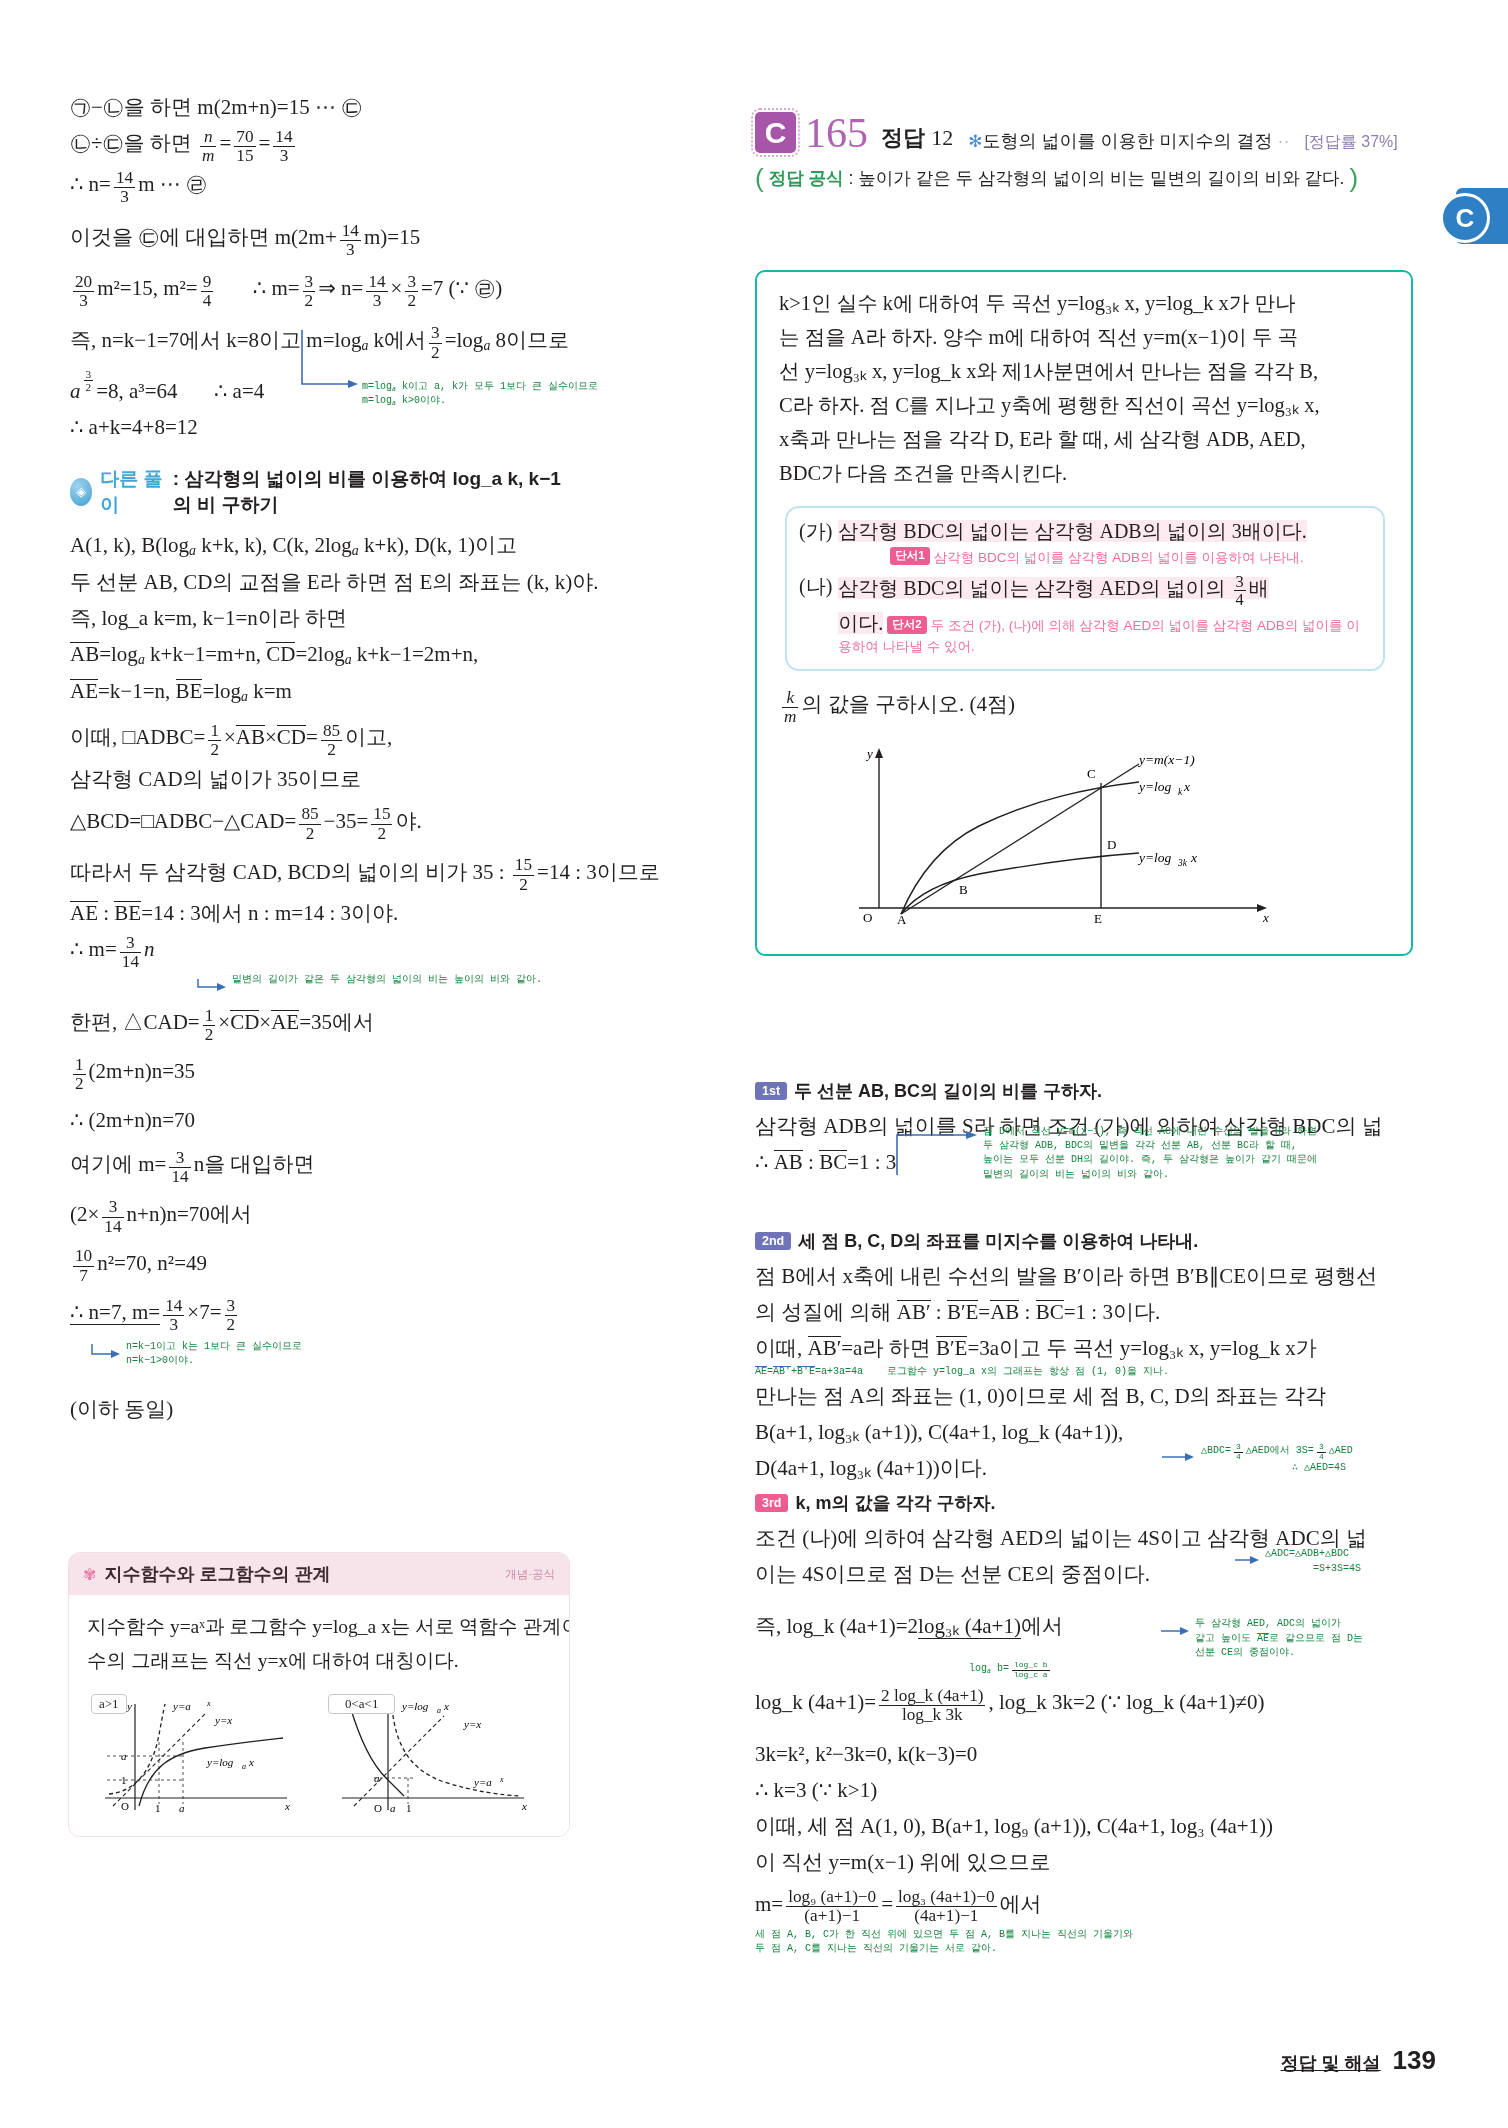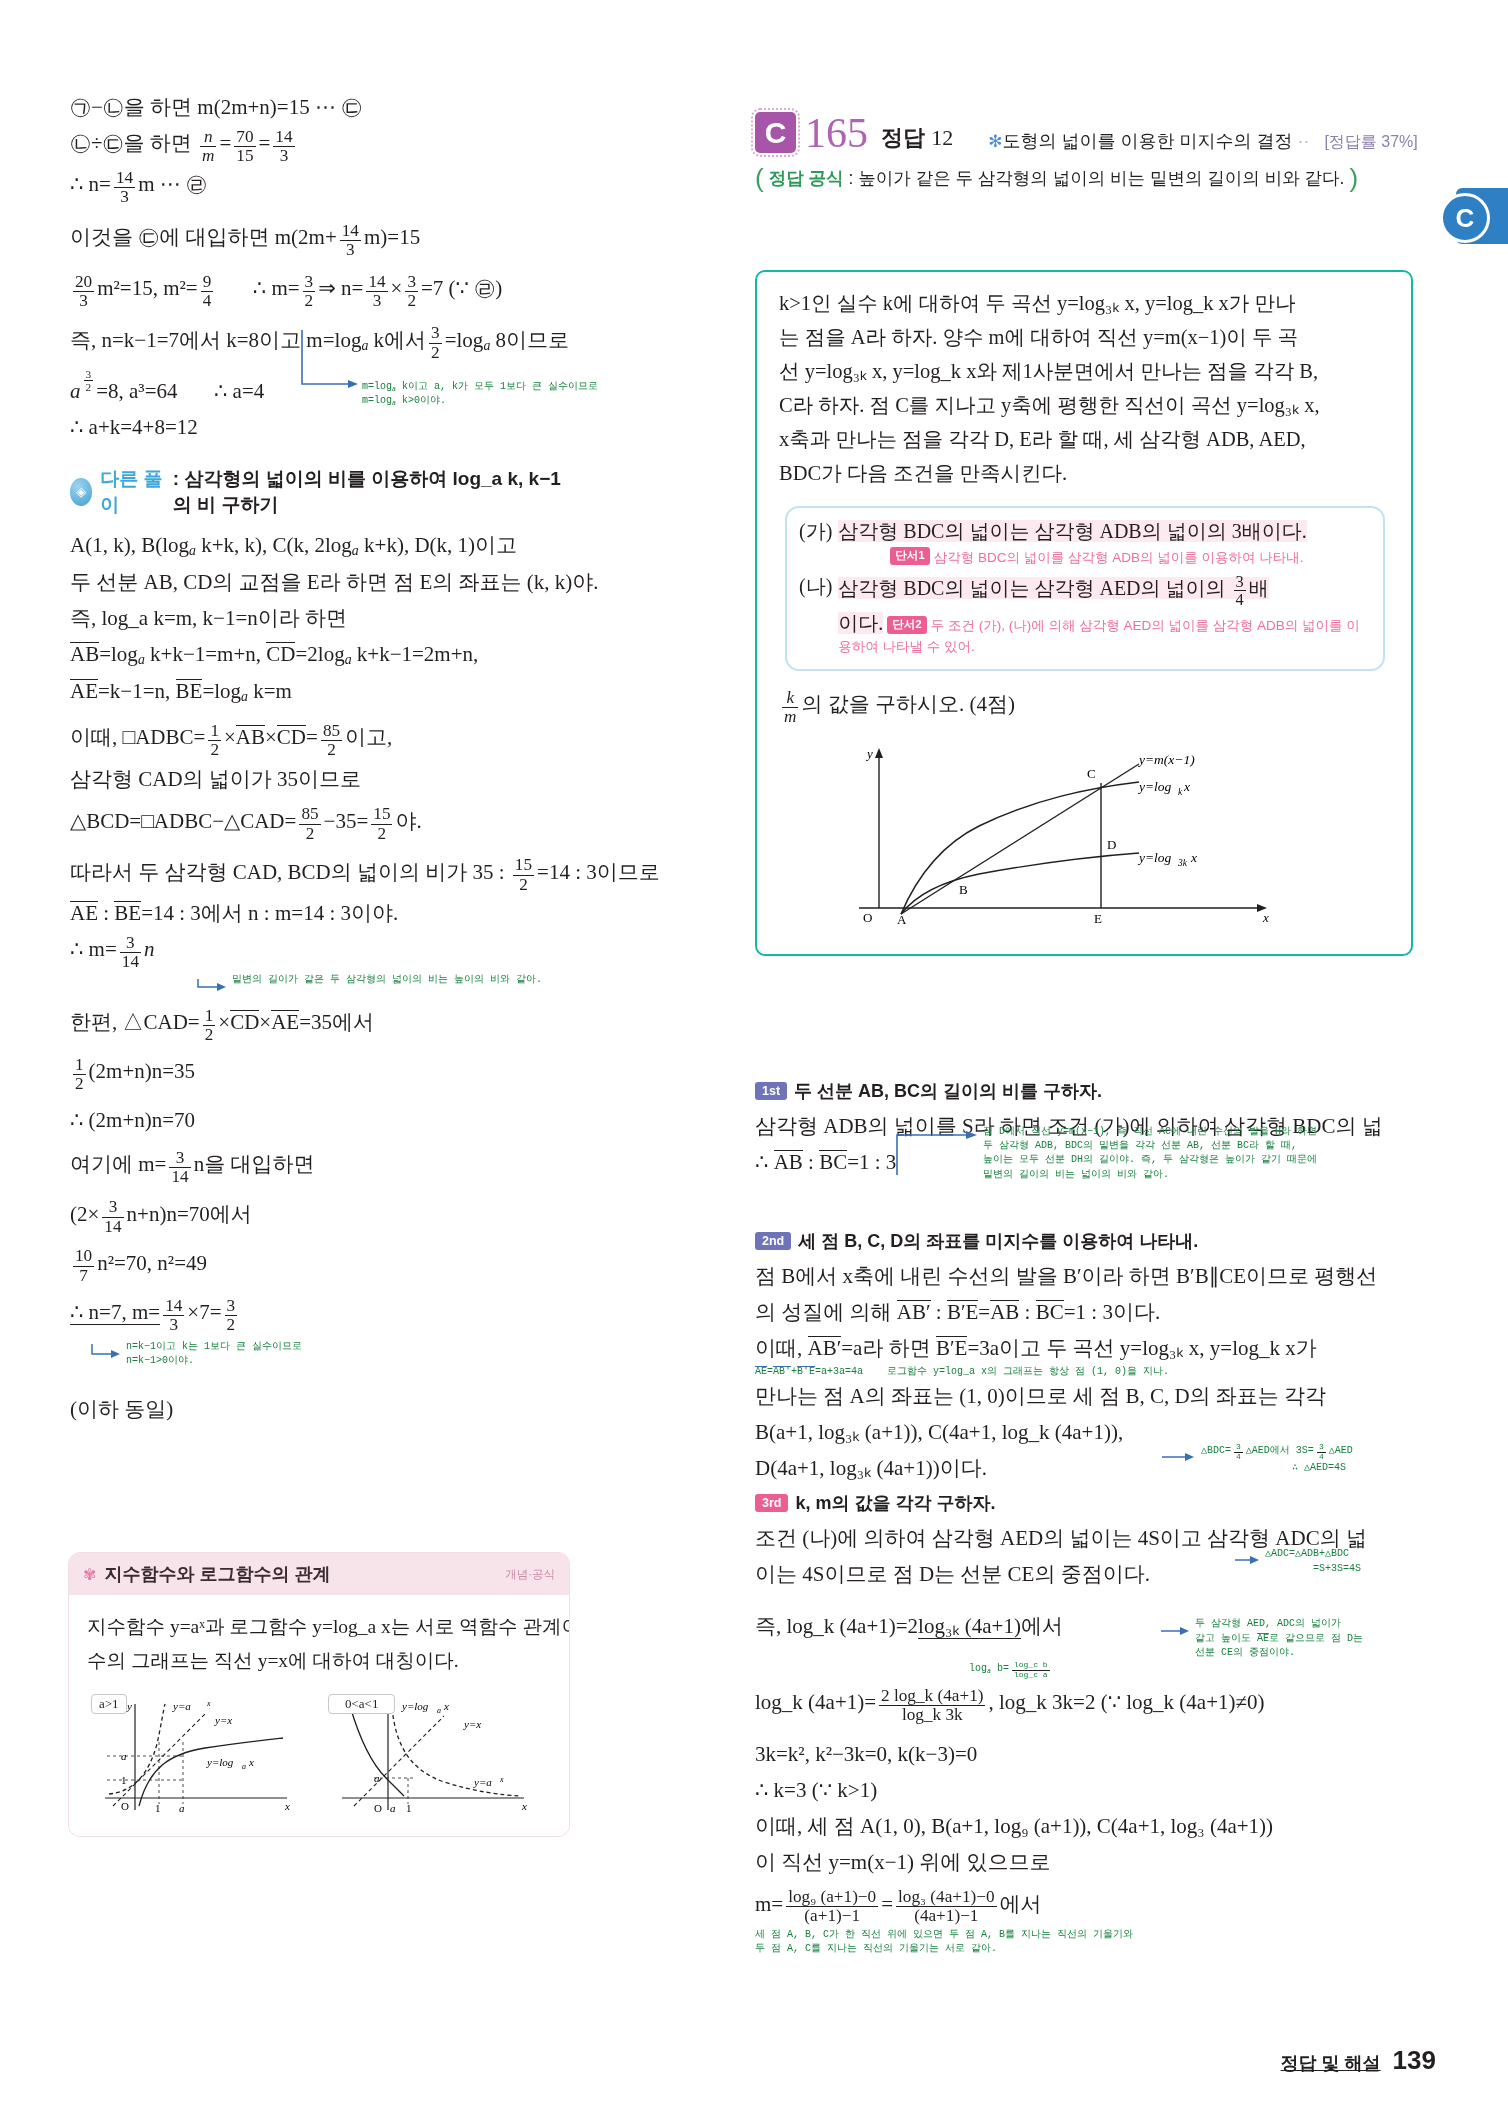--- a/index.html
+++ b/index.html
@@ -54,21 +54,21 @@
 
   
   .qhead{display:flex;align-items:flex-end;gap:9px;}
   .cbox{width:41px;height:41px;background:#a655a8;border-radius:5px;
     display:flex;align-items:center;justify-content:center;
     color:#fff;font-family:"Liberation Sans",sans-serif;font-weight:bold;font-size:30px;
     outline:2px dotted #d8a8d8;outline-offset:2px;}
   .qnum{color:#b163b3;font-size:42px;font-family:"Liberation Serif",serif;line-height:.92;}
   .qans{font-family:"Liberation Sans",sans-serif;font-weight:bold;font-size:22px;margin-left:4px;}
   .qans .n{font-family:"Liberation Serif",serif;font-weight:normal;font-size:22px;}
-  .qtopic{font-family:"Liberation Sans",sans-serif;font-size:18px;color:#231f20;margin-left:26px;}
+  .qtopic{font-family:"Liberation Sans",sans-serif;font-size:18px;color:#231f20;margin-left:6px;}
   .qtopic .star{color:#4a8fd4;font-size:17px;}
   .qrate{color:#8d7fae;font-family:"Liberation Sans",sans-serif;font-size:16px;margin-left:6px;}
 
   .formula-line{margin-top:13px;font-family:"Liberation Sans",sans-serif;font-size:17.5px;
      display:flex;align-items:center;gap:5px;}
   .formula-line .paren{color:#3aa05f;font-size:26px;line-height:0.8;}
   .formula-line .fkey{color:#2e9a5a;font-weight:bold;}
 
   
   .prob{position:absolute;left:755px;top:270px;width:658px;

